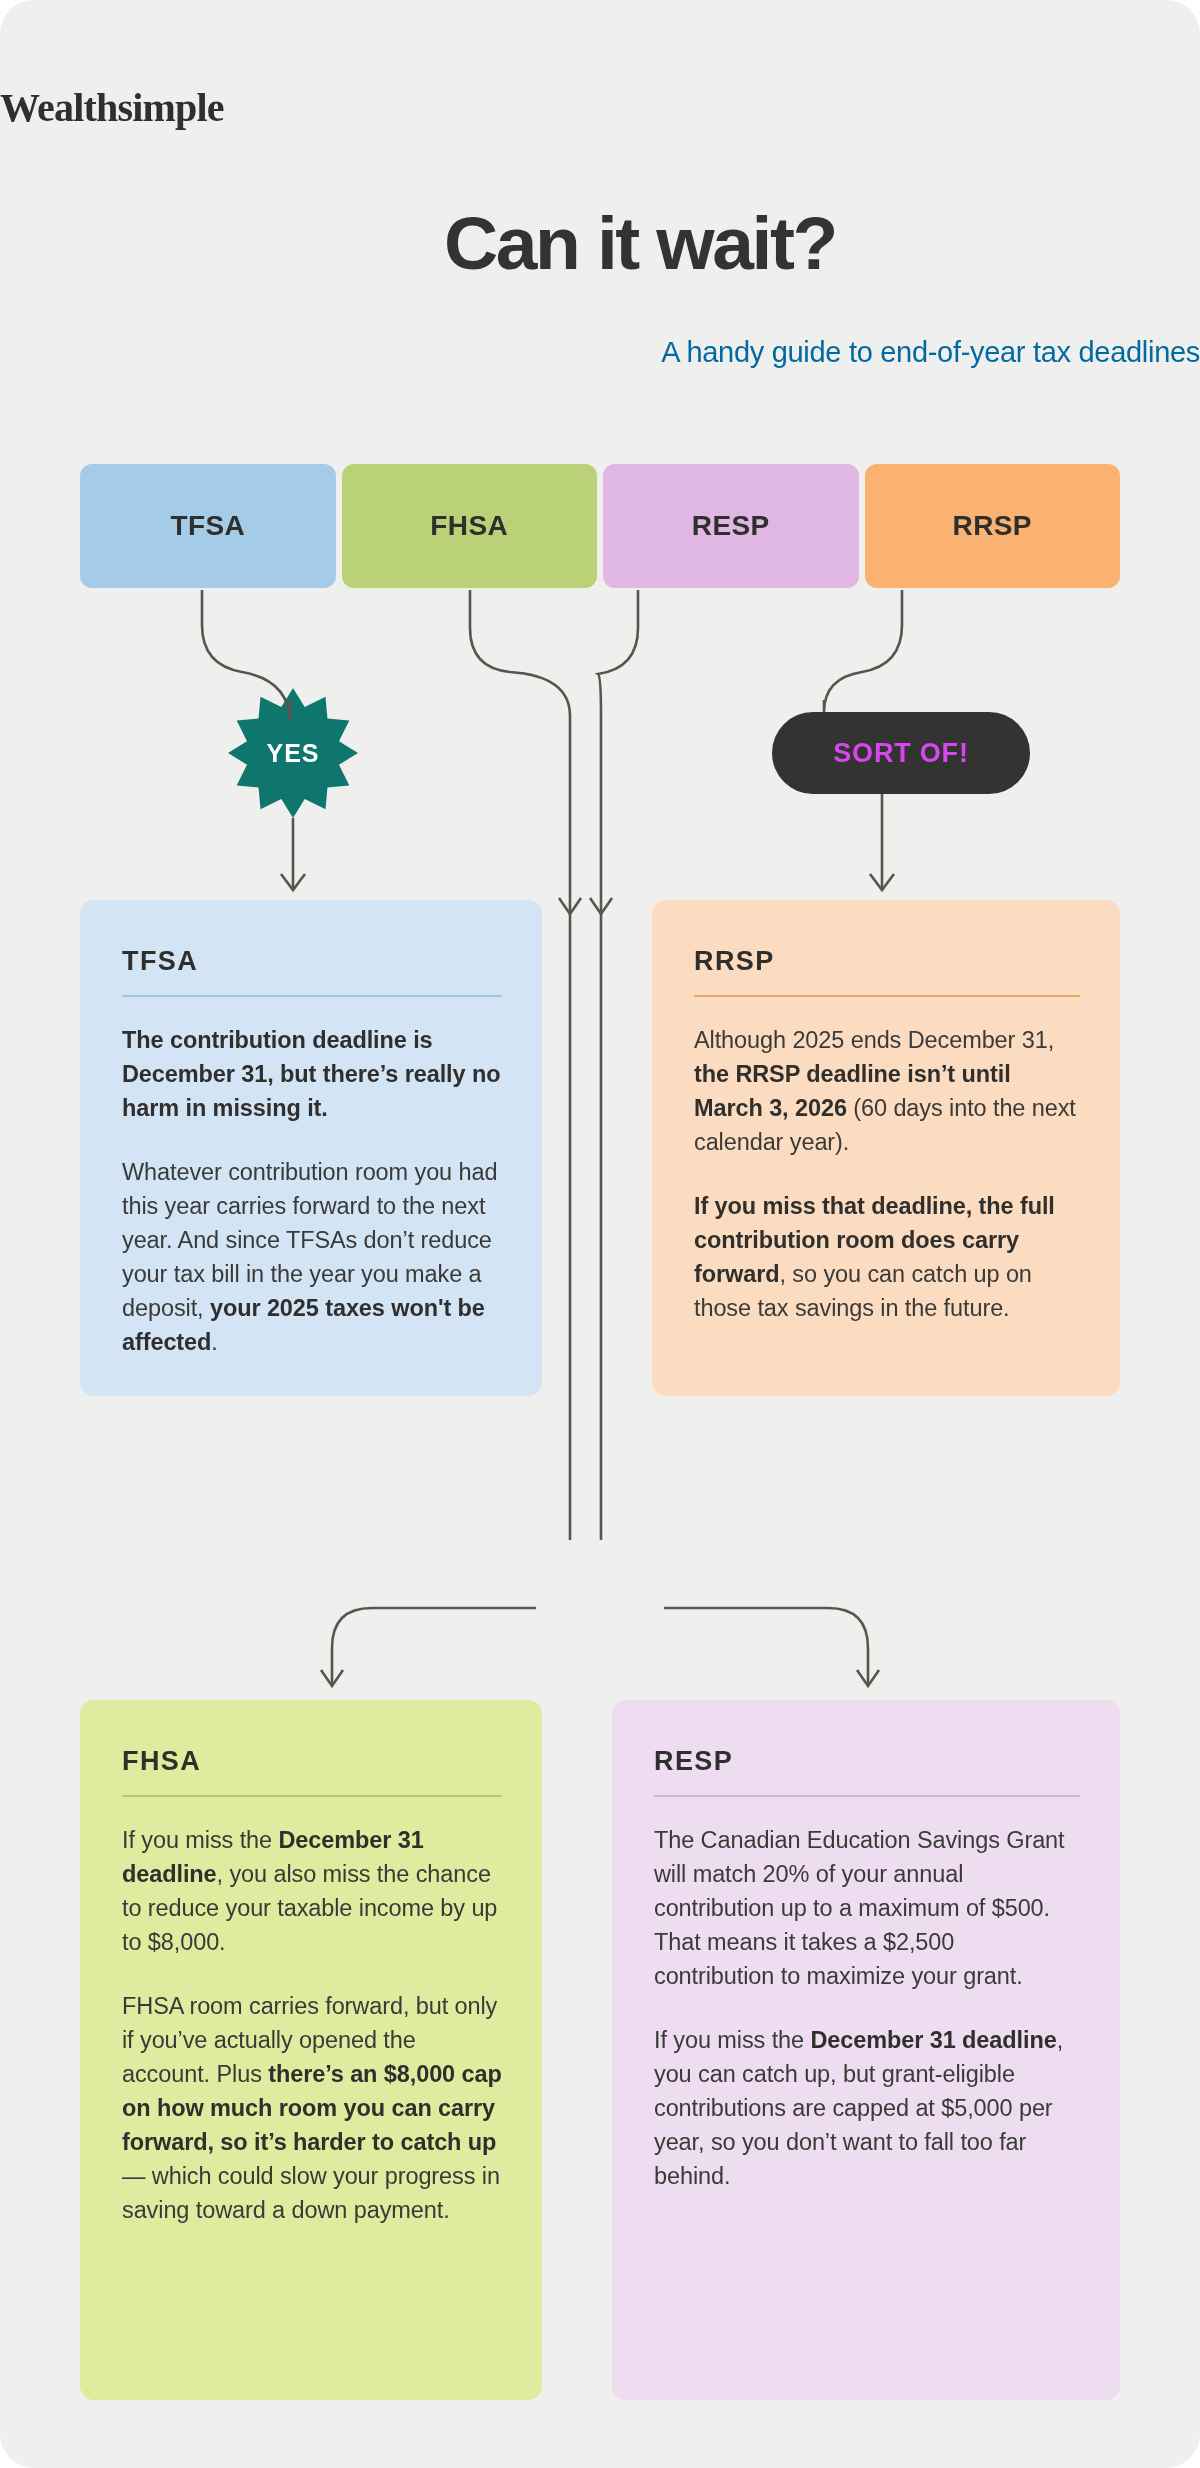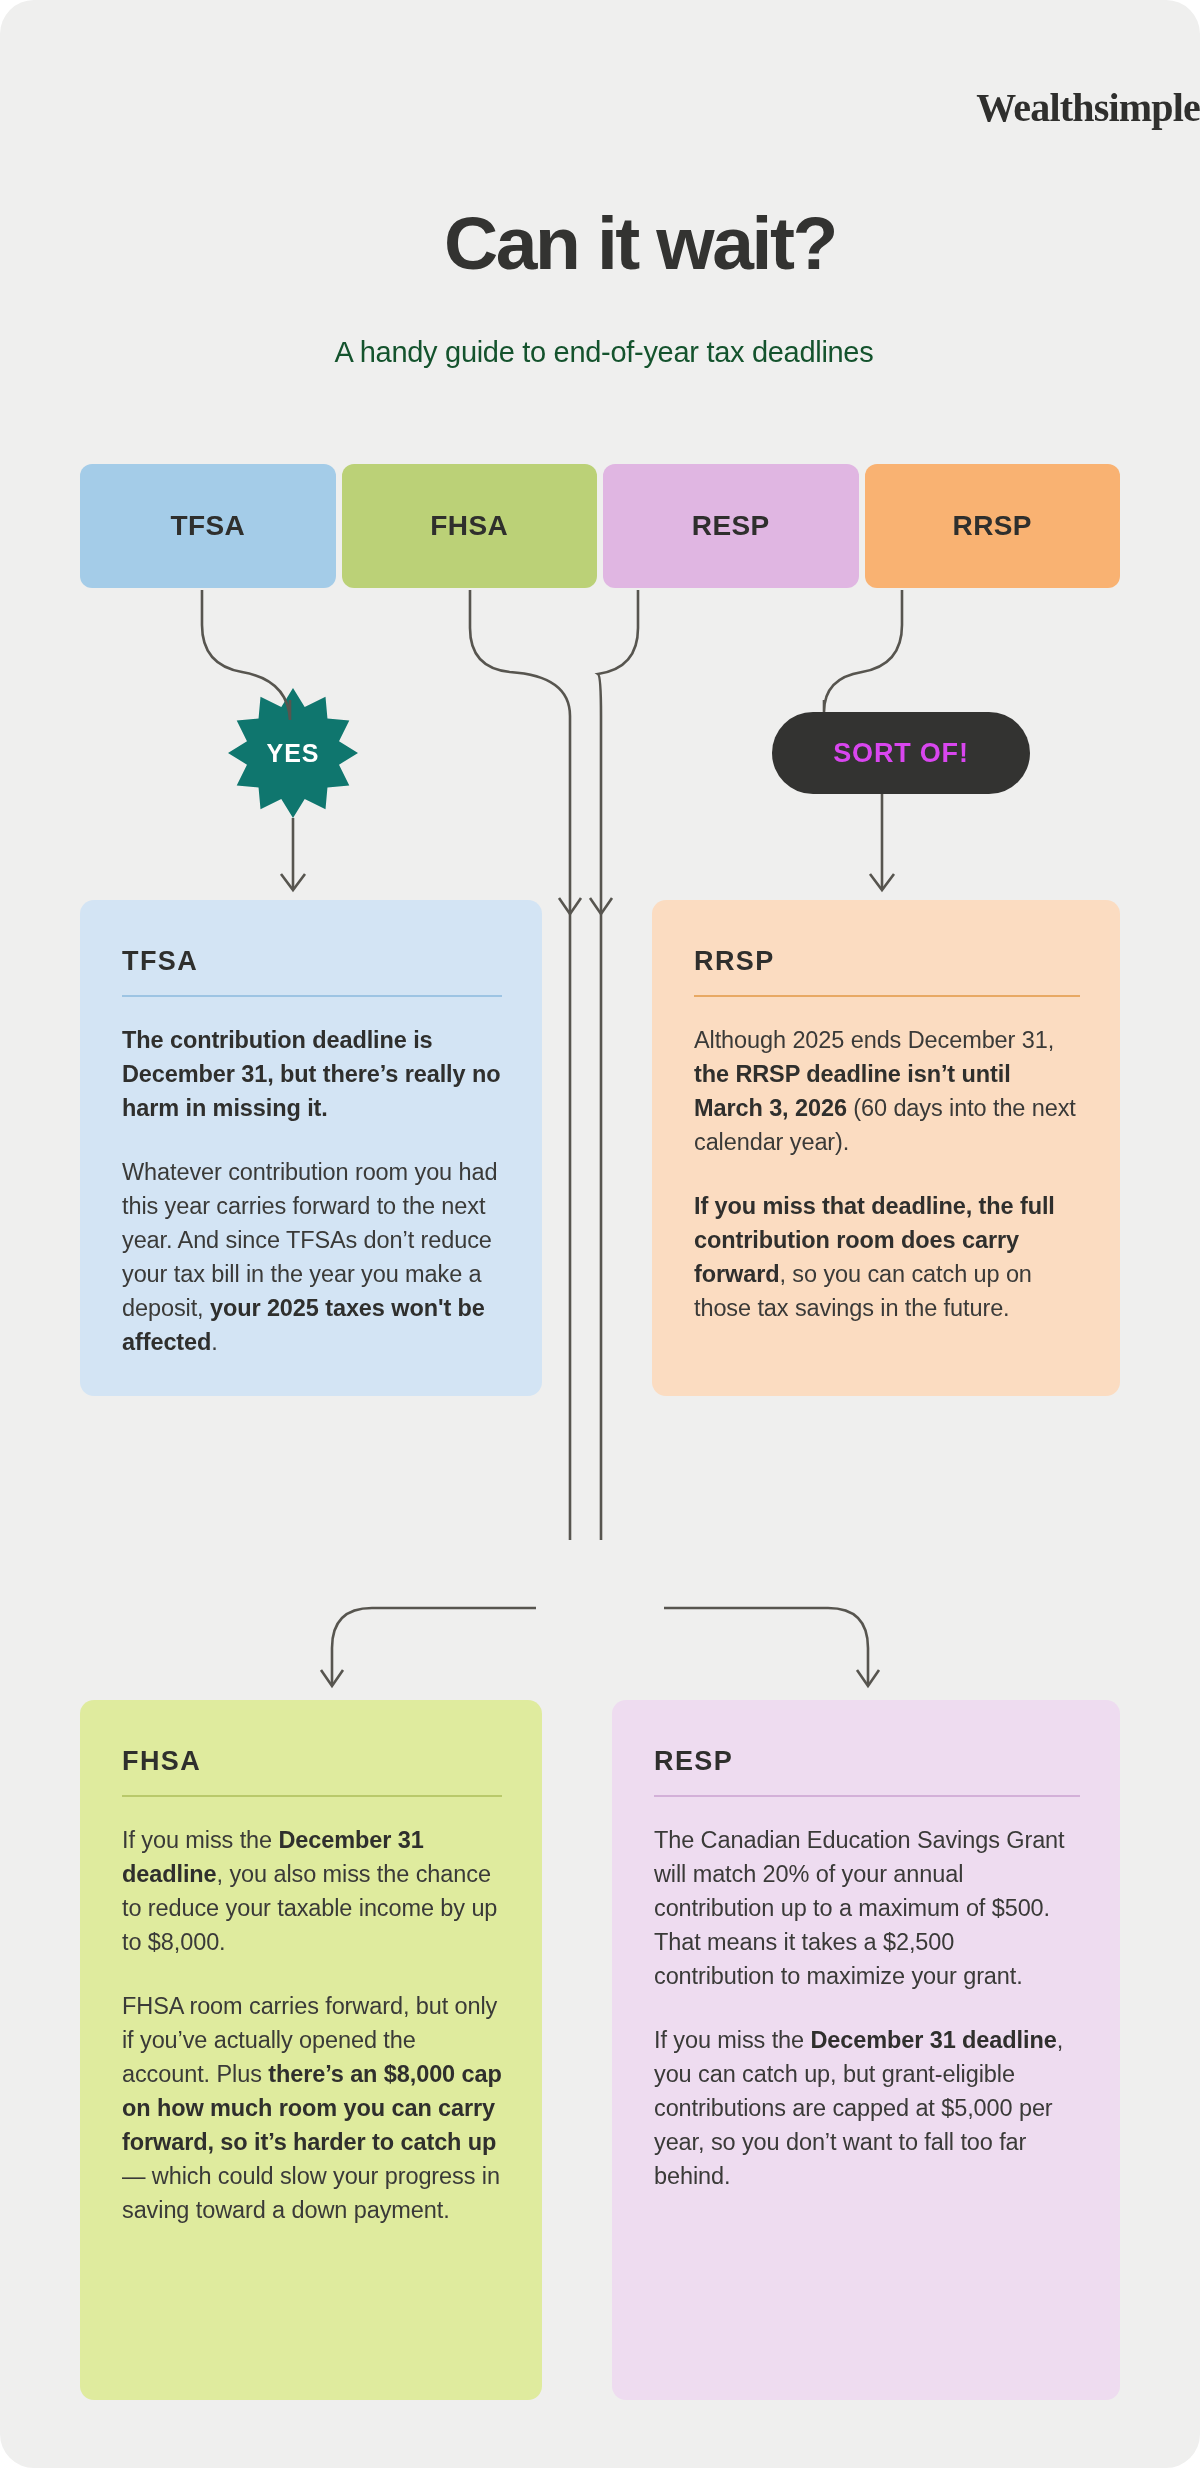--- a/index.html
+++ b/index.html
@@ -15,45 +15,45 @@
     height: 2468px;
     background: #efefee;
     border-radius: 34px;
     overflow: hidden;
   }
 
   
   .brand {
     position: absolute;
     top: 84px; left: 0; width: 100%;
-    text-align: right;
+    text-align: left;
     font-family: "Liberation Serif", serif;
     font-weight: 700;
     font-size: 40px;
     letter-spacing: -0.8px;
     color: #2f2f2d;
   }
   .title {
     position: absolute;
     top: 200px; left: 0; width: 100%;
     text-align: center;
     font-size: 75px;
     font-weight: 700;
     letter-spacing: -2.4px;
     color: #333331;
     margin-left: 40px;
   }
   .subtitle {
     position: absolute;
     top: 336px; left: 0; width: 100%;
-    text-align: center;
+    text-align: right;
     font-size: 29px;
     font-weight: 400;
     letter-spacing: -0.3px;
-    color: #14532d;
+    color: #0369a1;
     padding-left: 8px;
   }
 
   
   .tabs {
     position: absolute;
     top: 464px;
     left: 80px;
     width: 1040px;
     display: flex;

